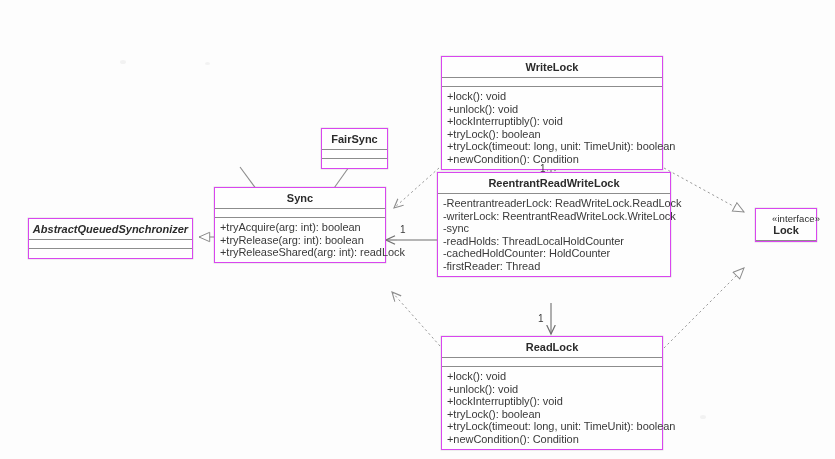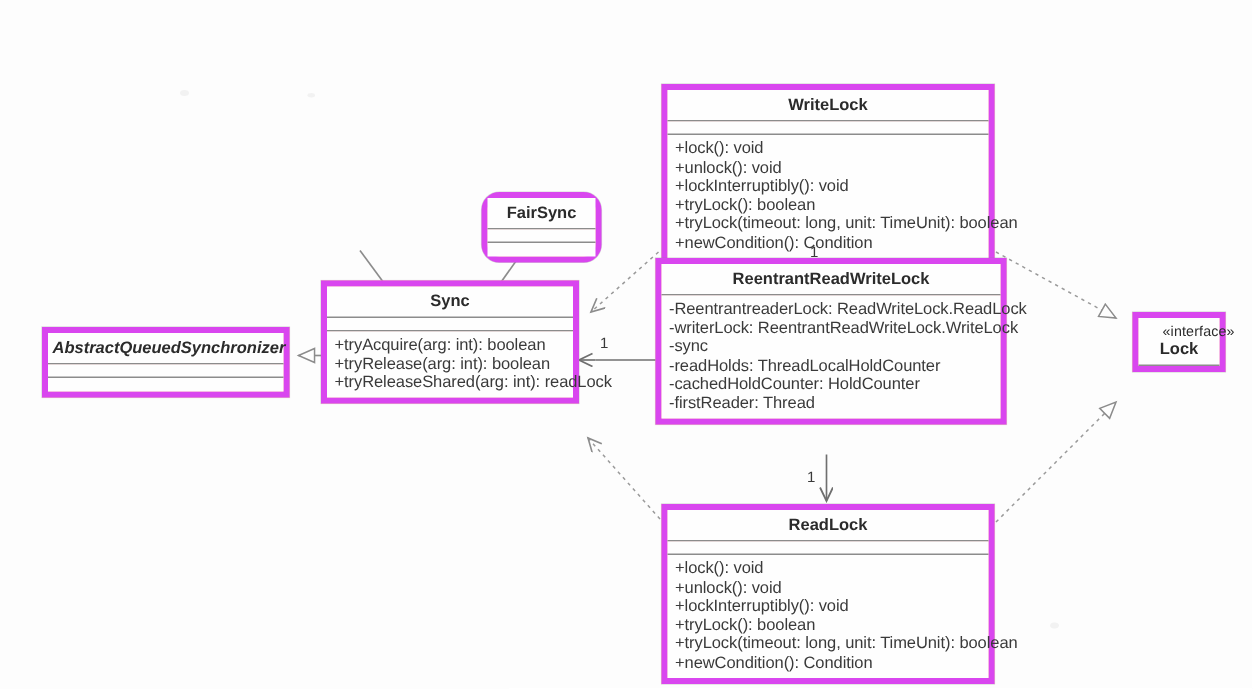--- a/index.html
+++ b/index.html
@@ -19,22 +19,22 @@
     position: absolute;
     left: 0;
     top: 0;
     width: 835px;
     height: 459px;
     pointer-events: none;
   }
   .uml-class {
     position: absolute;
     box-sizing: border-box;
-    border: 4px solid #d946ef;
-    background: #fca5a5;
+    border: 1px solid #d946ef;
+    background: #f97316;
     box-shadow: 0 0 0 0.4px rgba(140,140,140,0.35);
     z-index: 2;
   }
   .uml-header {
     box-sizing: border-box;
     text-align: center;
     font-weight: bold;
     font-size: 11px;
     color: #2b2b2b;
     padding: 4px 3px 4px 3px;
@@ -180,21 +180,21 @@
     <div class="uml-header">Sync</div>
     <div class="uml-section empty"></div>
     <div class="uml-section">
       <div class="uml-line">+tryAcquire(arg: int): boolean</div>
       <div class="uml-line">+tryRelease(arg: int): boolean</div>
       <div class="uml-line">+tryReleaseShared(arg: int): readLock</div>
     </div>
   </div>
 
 
-  <div class="uml-class" style="left:321px;top:128px;width:80px;border-radius:12px;">
+  <div class="uml-class" style="left:321px;top:128px;width:67px;">
     <div class="uml-header">FairSync</div>
     <div class="uml-section empty"></div>
     <div class="uml-section empty"></div>
   </div>
 
   <div class="uml-class" style="left:28px;top:218px;width:165px;">
     <div class="uml-header italic">AbstractQueuedSynchronizer</div>
     <div class="uml-section empty"></div>
     <div class="uml-section empty"></div>
   </div>

